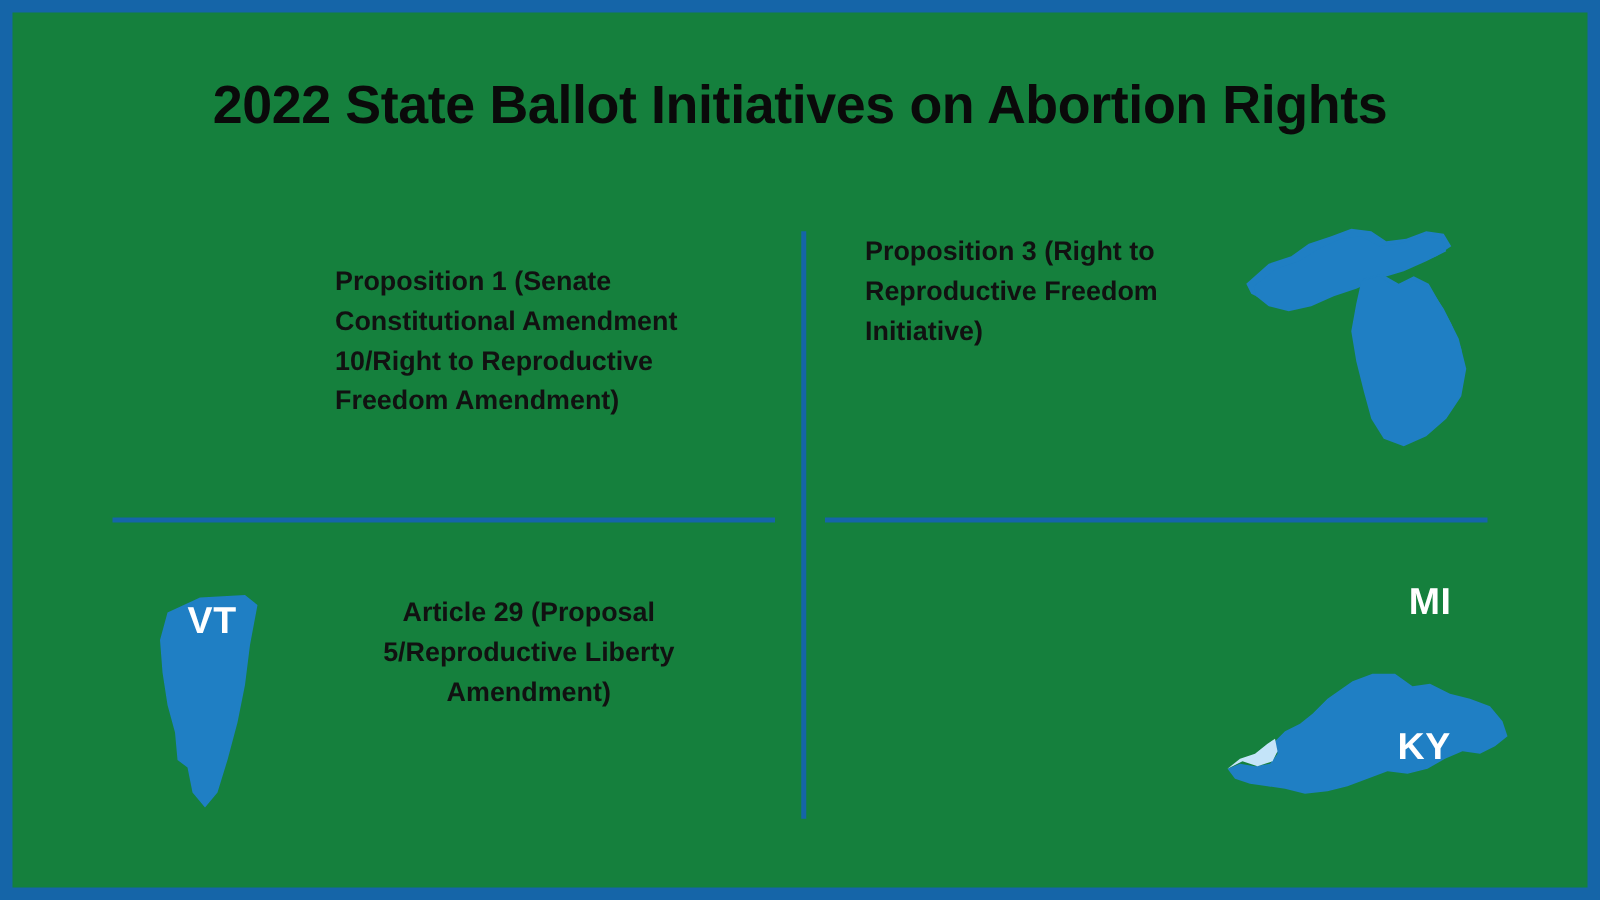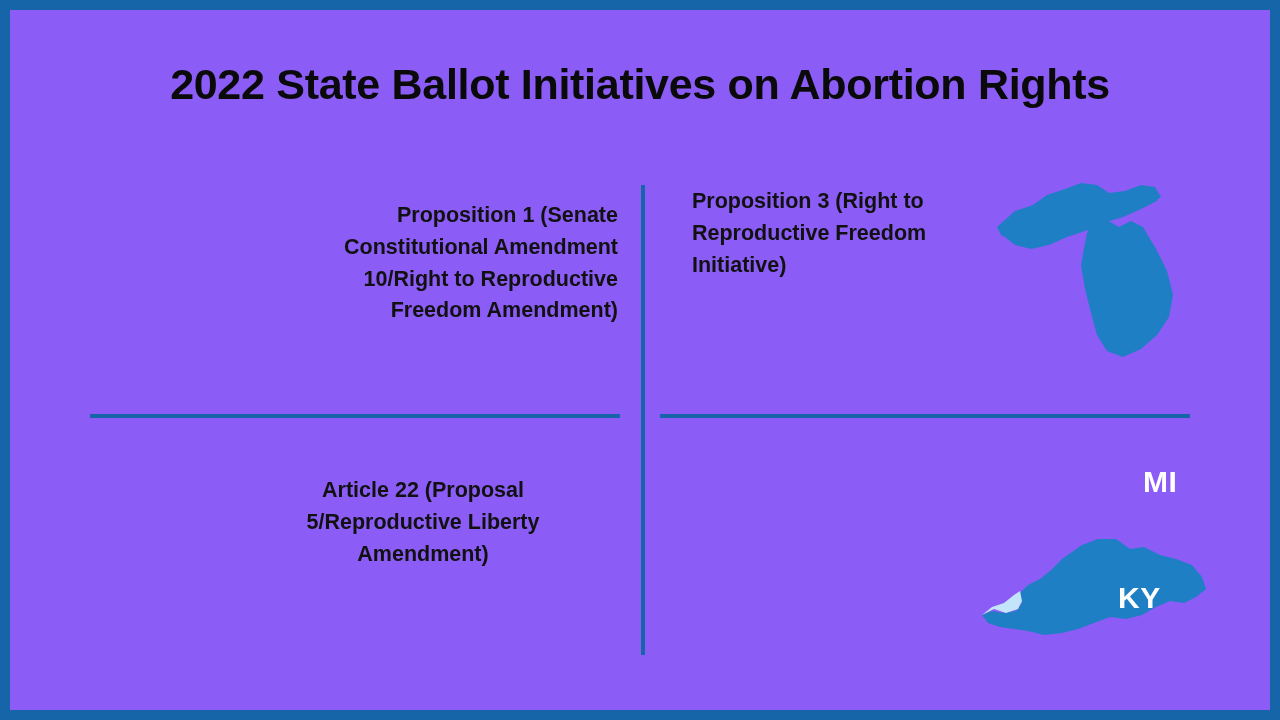--- a/index.html
+++ b/index.html
@@ -12,21 +12,21 @@
     background: #1565a8;
     font-family: "Liberation Sans", sans-serif;
     overflow: hidden;
   }
   .slide {
     position: absolute;
     left: 10px;
     top: 10px;
     width: 1260px;
     height: 700px;
-    background: #8b5cf6;
+    background: #15803d;
     box-sizing: border-box;
   }
   .title {
     position: absolute;
     left: 0;
     top: 50px;
     width: 1260px;
     text-align: center;
     font-size: 43px;
     font-weight: bold;
@@ -61,38 +61,38 @@
   }
 
   
   .item-text {
     position: absolute;
     font-size: 21.5px;
     font-weight: bold;
     color: #111;
     line-height: 1.48;
   }
-  .t-ca { left: 258px; top: 190px; width: 350px; text-align: right; }
+  .t-ca { left: 258px; top: 200px; width: 350px; }
   .t-mi { left: 682px; top: 176px; width: 300px; }
   .t-vt { left: 258px; top: 465px; width: 310px; text-align: center; }
   .t-ky { left: 682px; top: 465px; width: 370px; }
 
   .state {
     position: absolute;
   }
   .state svg { display: block; }
   .state-label {
     position: absolute;
     color: #ffffff;
     font-weight: bold;
     font-size: 30px;
     letter-spacing: 0.5px;
   }
   .lbl-ca { left: 78px; top: 278px; }
-  .lbl-mi { left: 142px; top: 290px; margin-left: 16px; }
+  .lbl-mi { left: 142px; top: 290px; }
   .lbl-vt { left: 30px; top: 12px; }
   .lbl-ky { left: 148px; top: 62px; }
 </style>
 </head>
 <body>
 
 <div class="slide">
 
   <div class="title">2022 State Ballot Initiatives on Abortion Rights</div>
 
@@ -108,21 +108,27 @@
       <path fill="#1f7fc4" d="M12,52 L30,36 L48,30 L62,20 L80,14 L96,8 L112,10 L124,18 L140,16 L156,10 L170,12 L176,22 L164,30 L148,36 L130,40 L112,44 L96,50 L78,56 L60,64 L44,70 L28,66 L16,60 Z"></path>
       <path fill="#1f7fc4" d="M18,54 L36,40 L54,34 L70,24 L88,16 L104,14 L118,22 L134,20 L152,14 L168,16 L172,26 L156,34 L138,42 L118,48 L100,56 L82,62 L64,70 L46,74 L30,70 L20,62 Z"></path>
 
       <path fill="#1f7fc4" d="M106,48 L120,44 L134,52 L146,46 L158,52 L166,66 L176,84 L184,104 L186,124 L180,144 L168,160 L152,172 L134,178 L120,172 L112,156 L108,136 L102,116 L98,96 L100,72 Z"></path>
       <path fill="#1f7fc4" d="M104,50 L118,46 L130,54 L144,48 L158,54 L170,72 L182,96 L188,120 L184,142 L172,160 L156,174 L138,182 L122,176 L112,160 L106,138 L100,114 L96,90 L100,68 Z"></path>
     </svg>
     <span class="state-label lbl-mi">MI</span>
   </div>
   <div class="item-text t-mi">Proposition 3 (Right to Reproductive Freedom Initiative)</div>
 
-  <div class="item-text t-vt">Article 22 (Proposal 5/Reproductive Liberty Amendment)</div>
+  <div class="state" style="left:110px; top:458px;">
+    <svg width="100" height="190" viewBox="0 0 100 190">
+      <path fill="#1f7fc4" d="M14,22 L40,10 L76,8 L86,16 L80,48 L76,80 L70,110 L62,140 L54,166 L44,178 L34,166 L30,146 L22,140 L20,118 L14,96 L10,70 L8,44 Z"></path>
+    </svg>
+    <span class="state-label lbl-vt">VT</span>
+  </div>
+  <div class="item-text t-vt">Article 29 (Proposal 5/Reproductive Liberty Amendment)</div>
 
   <div class="state" style="left:960px; top:509px;">
     <svg width="240" height="135" viewBox="0 0 240 135">
       <path fill="#1f7fc4" d="M92,40 L112,26 L128,20 L146,20 L160,30 L174,28 L190,36 L206,40 L222,46 L232,58 L236,70 L226,78 L214,84 L200,82 L186,88 L172,96 L156,100 L140,98 L124,104 L108,110 L92,114 L74,116 L58,112 L44,110 L30,108 L18,104 L12,96 L22,92 L34,94 L46,92 L52,84 L50,74 L58,66 L70,60 L80,52 Z"></path>
       <path fill="#c4e4f9" d="M12,96 L24,90 L36,94 L48,90 L52,82 L50,72 L44,76 L34,84 L22,88 Z"></path>
     </svg>
     <span class="state-label lbl-ky">KY</span>
   </div>
 
 </div>

